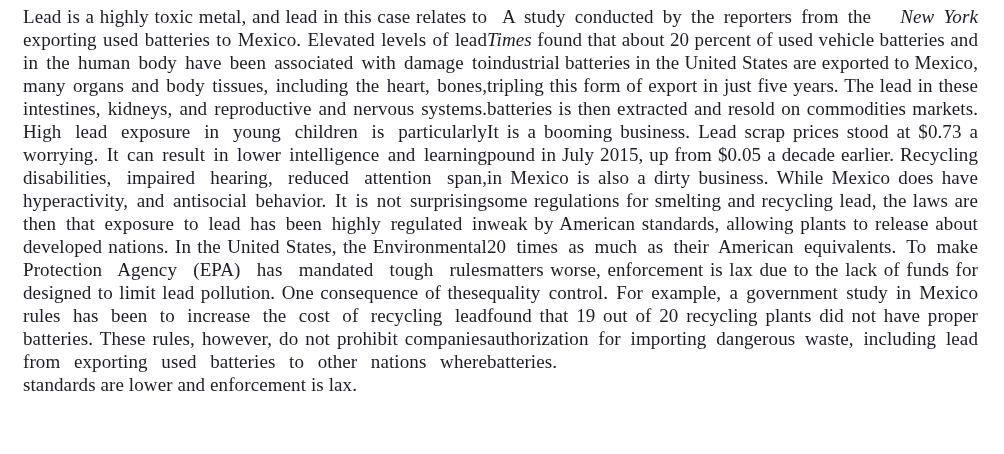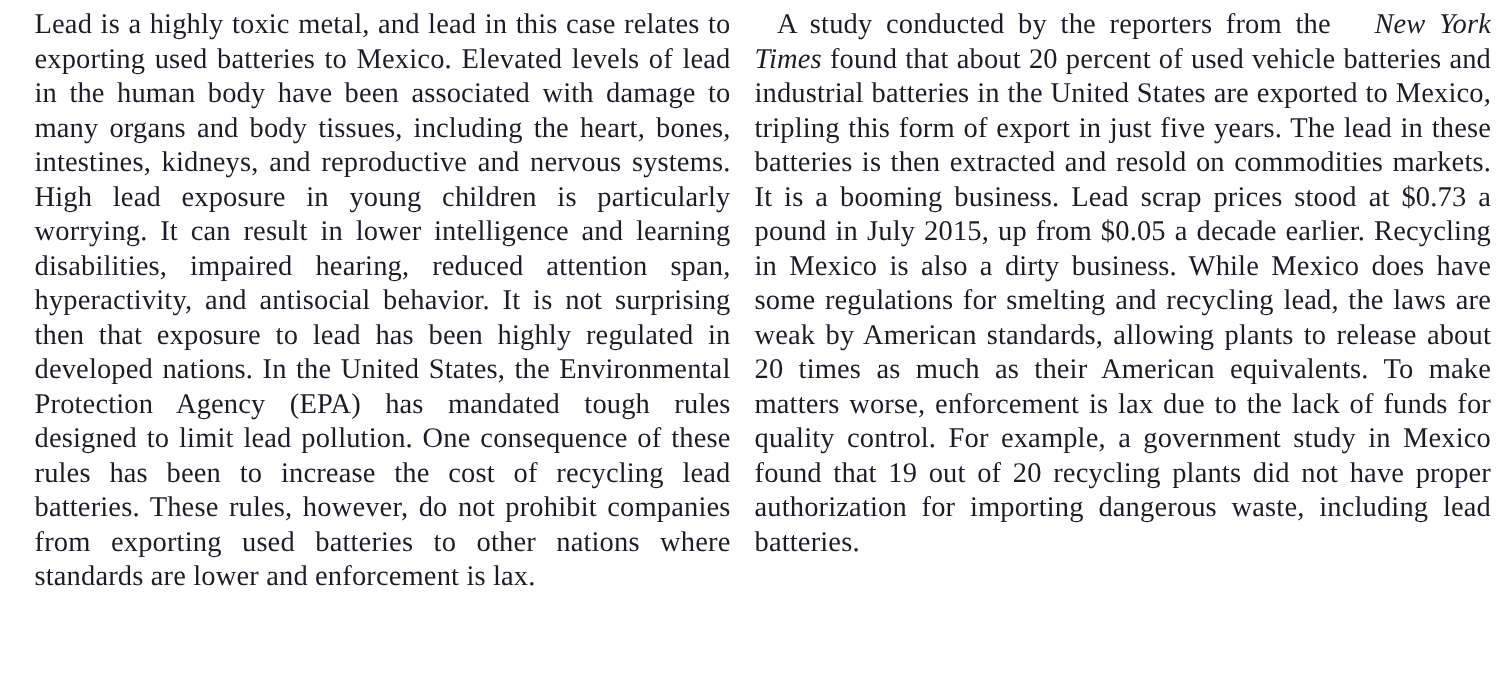--- a/index.html
+++ b/index.html
@@ -11,21 +11,20 @@
     width: 1004px;
     height: 454px;
     overflow: hidden;
   }
   .page {
     box-sizing: border-box;
     width: 1004px;
     height: 324px;
     padding: 5px 6px 0 23px;
     display: flex;
-    gap: 16px;
     background: #ffffff;
   }
   .col {
     box-sizing: border-box;
   }
   .col-left  { width: 464px; }
   .col-right { width: 491px; }
   .body-text {
     margin: 0;
     font-family: "Liberation Serif", "DejaVu Serif", serif;

